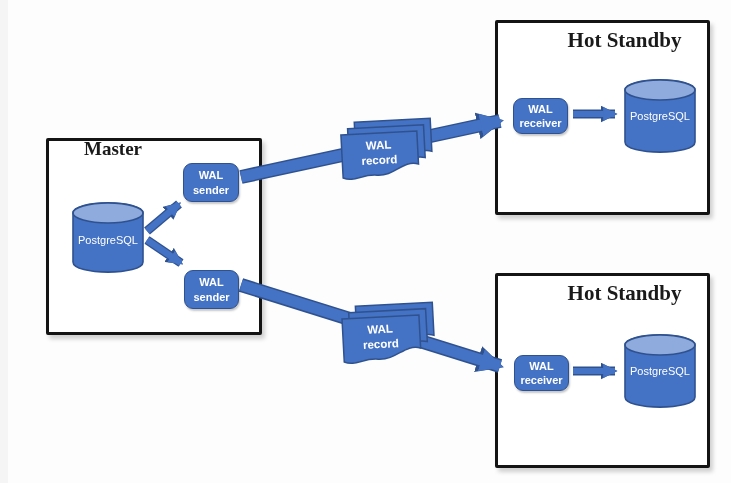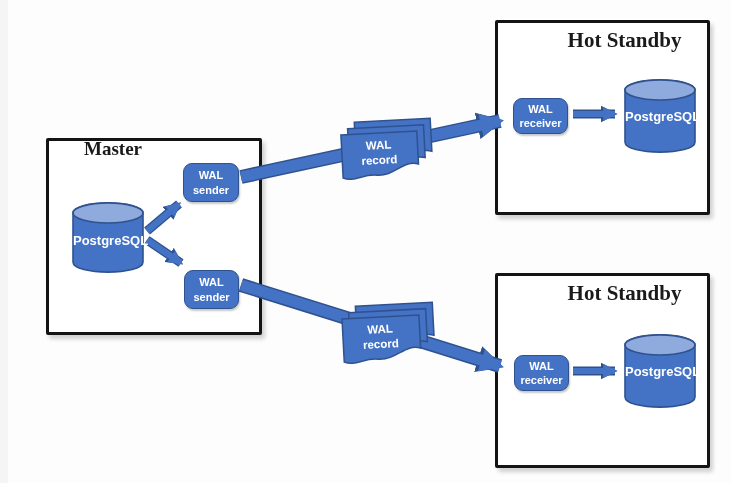--- a/index.html
+++ b/index.html
@@ -45,21 +45,21 @@
     box-sizing:border-box;
   }
   .sender1   { left:183px; top:163px; width:56px; height:39px; }
   .sender2   { left:184px; top:270px; width:55px; height:39px; }
   .receiver1 { left:513px; top:98px;  width:55px; height:36px; }
   .receiver2 { left:514px; top:355px; width:55px; height:36px; }
 
   
   .shape-label{
     position:absolute; z-index:3; color:#ffffff; text-align:center;
-    font-size:13px; line-height:1.3; font-weight:700; pointer-events:none;
+    font-size:11px; line-height:1.3; font-weight:400; pointer-events:none;
   }
   .cyl-label-master { left:73px;  top:233px; width:70px; }
   .cyl-label-sb1    { left:625px; top:109px; width:70px; }
   .cyl-label-sb2    { left:625px; top:364px; width:70px; }
   .doc-label{ font-weight:600; font-size:11.5px; }
   .doc-label-top    { left:341px; top:138px; width:76px; transform:rotate(-3deg); }
   .doc-label-bottom { left:342px; top:322px; width:77px; transform:rotate(-3deg); }
 
   
   .arrow-out { stroke:#2F528F; fill:none; }

